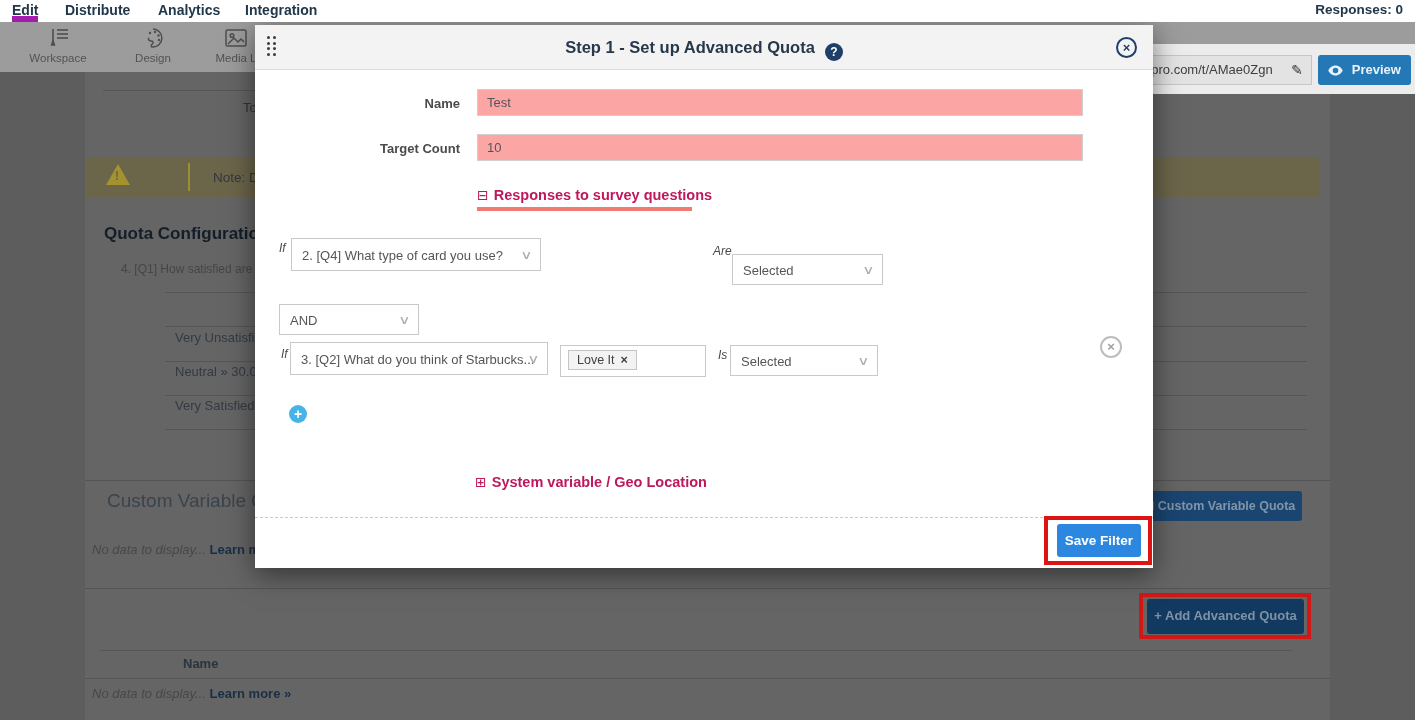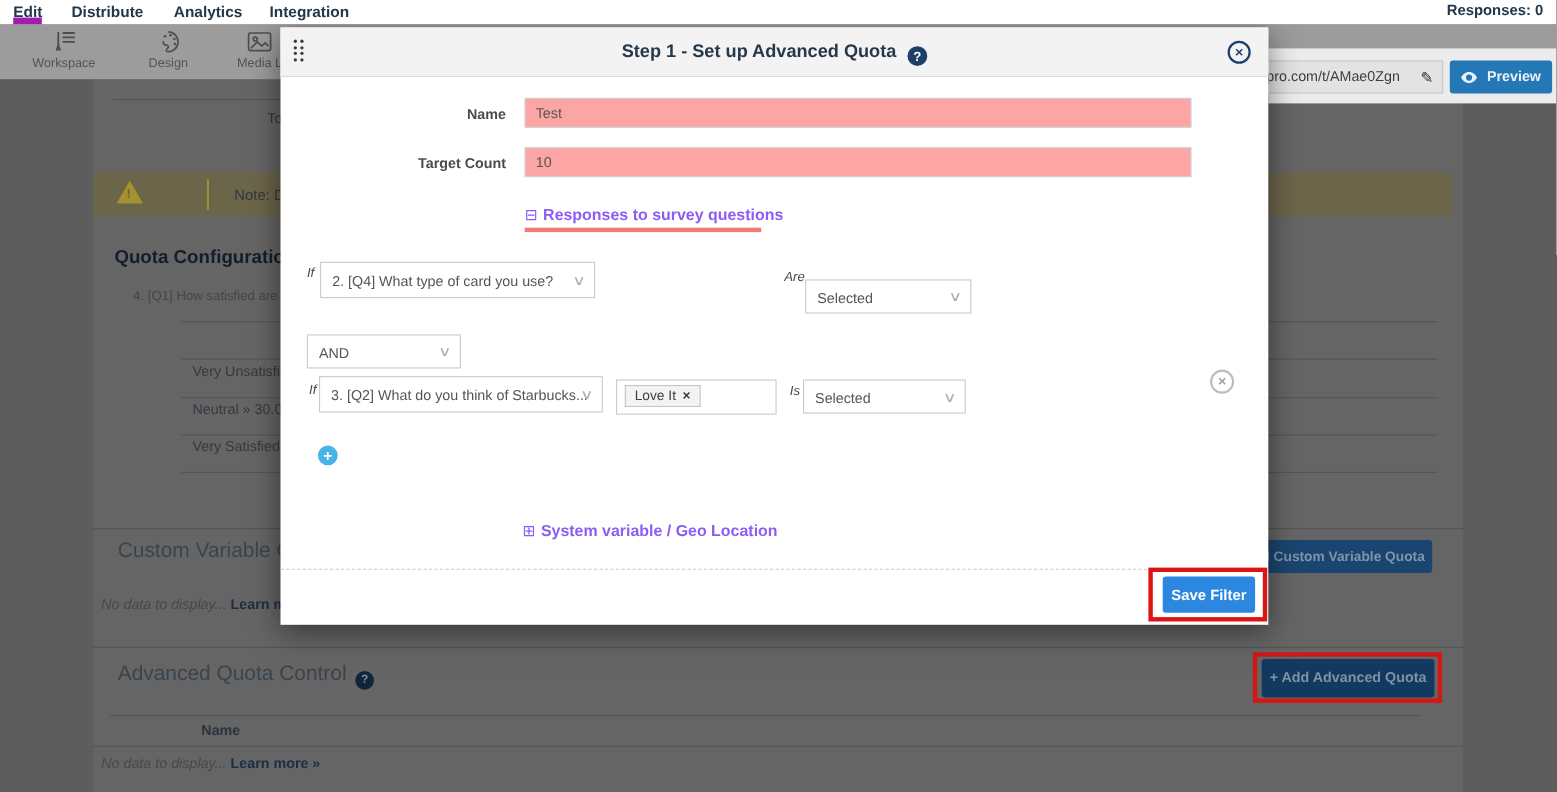--- a/index.html
+++ b/index.html
@@ -41,21 +41,21 @@
   .mhead { position:absolute; left:0; top:0; width:898px; height:45px; background:#f3f3f3; border-bottom:1px solid #dcdcdc; }
   .handle { position:absolute; left:12px; top:11px; width:11px; height:23px; display:grid; grid-template-columns:repeat(2,3px); grid-auto-rows:3px; gap:2.5px; cursor:grab; }
   .handle i { background:#3b3b3b; border-radius:50%; }
   .mtitle { position:absolute; left:0; top:0; width:898px; height:45px; text-align:center; line-height:45px; font-size:16.5px; font-weight:700; color:#27384a; }
   .helpblue { display:inline-block; width:18px; height:18px; border-radius:50%; background:#1d3f68; color:#ffffff; font-size:12px; font-weight:700; text-align:center; line-height:18px; vertical-align:-3px; margin-left:10px; cursor:pointer; }
   .mclose { position:absolute; right:16px; top:12px; width:21px; height:21px; border:2px solid #1e3f6b; border-radius:50%; color:#1e3f6b; font-size:13px; font-weight:700; text-align:center; line-height:17px; cursor:pointer; }
 
   .flabel { position:absolute; width:205px; text-align:right; font-size:13px; font-weight:700; color:#4b4b4b; }
   .finput { position:absolute; left:222px; width:606px; height:27px; border:1px solid #cfcfcf; font-size:13px; color:#555555; padding:0 9px; font-family:inherit; background:#fca5a5; }
 
-  .sechead { position:absolute; font-size:14.5px; font-weight:700; color:#8b5cf6; white-space:nowrap; }
+  .sechead { position:absolute; font-size:14.5px; font-weight:700; color:#be185d; white-space:nowrap; }
   .sechead .boxicon { font-weight:400; margin-right:5px; font-size:14px; }
   .redunder { position:absolute; left:222px; top:182px; width:215px; height:4px; background:#ef7b72; }
 
   .conn { position:absolute; font-size:12px; font-style:italic; color:#4a4a4a; }
   .drop { position:absolute; border:1px solid #c9c9c9; background:#fff; font-size:13px; color:#555555; line-height:31px; padding:0 26px 0 10px; white-space:nowrap; overflow:hidden; cursor:pointer; }
   .drop .chev { position:absolute; right:9px; top:0; color:#aeaeae; font-size:12px; transform:scaleX(1.4); }
   .chipbox { position:absolute; border:1px solid #c9c9c9; background:#fff; padding:6px 7px; }
   .chip { display:inline-block; background:#f3f3f3; border:1px solid #c5c5c5; padding:2px 8px; font-size:12.5px; color:#3f3f3f; margin-bottom:5px; white-space:nowrap; }
   .chip b { margin-left:6px; cursor:pointer; color:#3f3f3f; }
   .removec { position:absolute; width:22px; height:22px; border:2px solid #bdbdbd; border-radius:50%; color:#9e9e9e; font-size:13px; font-weight:700; text-align:center; line-height:18px; cursor:pointer; }
@@ -156,23 +156,20 @@
 
   <div class="bgline" style="left:85px; top:480px; width:1245px; background:#545454;"></div>
   <div class="bgtext" style="left:107px; top:490px; font-size:19px; color:#3a444d;">Custom Variable Q</div>
   <div class="dimbtn" style="left:1140px; top:491px; width:162px; height:30px; background:#1a4570; color:#8095a8; line-height:30px;">d Custom Variable Quota</div>
   <div class="bgtext" style="left:92px; top:542px; font-size:13px; color:#46484a;">
     <span class="ital">No data to display...</span>
     <span class="lnk">Learn mo</span>
   </div>
 
   <div class="bgline" style="left:85px; top:588px; width:1245px; background:#545454;"></div>
-  <div class="bgtext" style="left:107px; top:602px; font-size:19px; color:#3a444d;">
-    <span>Advanced Quota Control</span><span class="helpdim">?</span>
-  </div>
   <div class="redbox" style="left:1139px; top:593px; width:172px; height:46px;"></div>
   <div class="dimbtn" style="left:1147px; top:599px; width:157px; height:35px; background:#123a61; color:#7e92a5; line-height:33px; font-size:13px;">+ Add Advanced Quota</div>
 
   <div class="bgline" style="left:100px; top:650px; width:1192px;"></div>
   <div class="bgtext" style="left:183px; top:656px; font-size:13px; font-weight:700; color:#2b333c;">Name</div>
   <div class="bgline" style="left:85px; top:678px; width:1245px;"></div>
   <div class="bgtext" style="left:92px; top:686px; font-size:13px; color:#46484a;">
     <span class="ital">No data to display...</span>
     <span class="lnk">Learn more »</span>
   </div>

